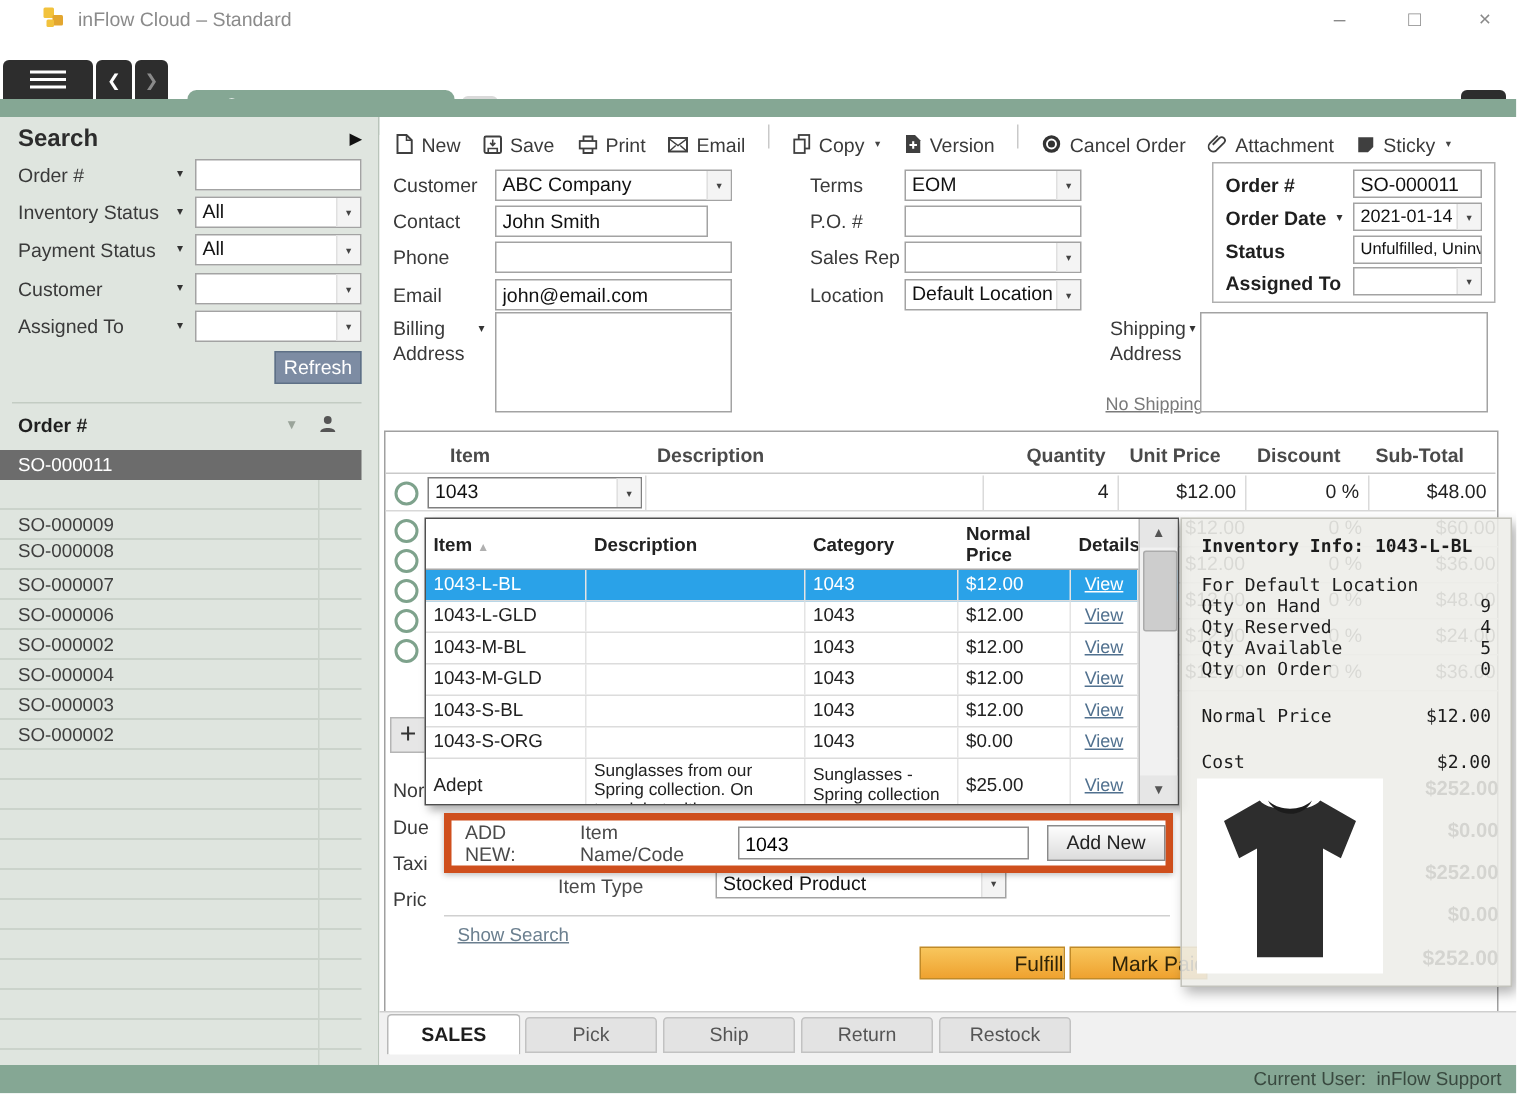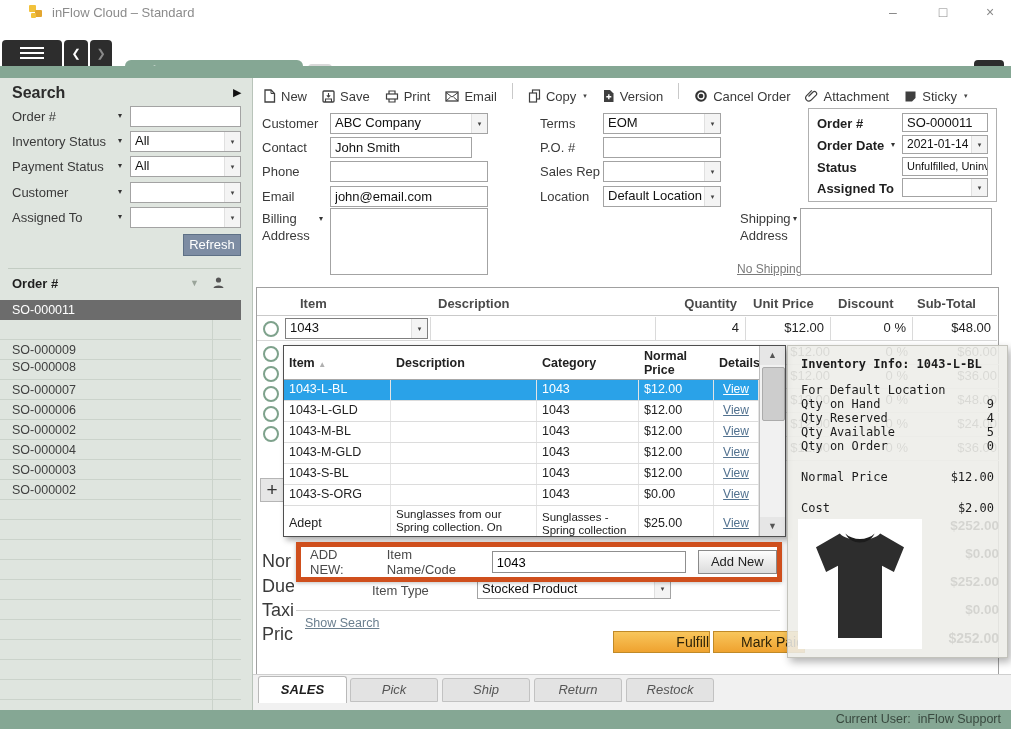--- a/index.html
+++ b/index.html
@@ -40,21 +40,21 @@
   .tbar-car{font-size:7px;color:#444;margin-left:2px;}
   
   #ordbox{position:absolute;left:555px;top:30px;width:187px;height:92px;border:1px solid #b0b0b0;background:#fff;}
   
   #itembox{position:absolute;left:3px;top:209px;width:741px;height:387px;border:1px solid #a0a0a0;background:#fff;}
   .ghead{position:absolute;font-size:13px;font-weight:bold;color:#4a4a4a;}
   .cell{position:absolute;font-size:13px;color:#222;box-sizing:border-box;border-left:1px solid #dadada;padding:3px 6px 0 6px;height:23px;}
   .rnum{text-align:right;}
   .circle{position:absolute;width:12px;height:12px;border:2px solid #7ea28c;border-radius:50%;background:#fff;}
   #plus-row-btn{position:absolute;left:7px;top:400px;width:24px;height:24px;background:#e6e6e6;border:1px solid #b5b5b5;color:#333;font-size:19px;line-height:21px;text-align:center;cursor:pointer;box-sizing:border-box;}
-  .cutlbl{position:absolute;font-size:18px;color:#3a3a3a;width:32px;overflow:hidden;white-space:nowrap;margin-top:32px;}
+  .cutlbl{position:absolute;font-size:13px;color:#3a3a3a;width:32px;overflow:hidden;white-space:nowrap;}
   
   #popup{position:absolute;left:30px;top:267px;width:503px;height:192px;background:#fff;border:1px solid #4f4f4f;box-shadow:3px 3px 6px rgba(0,0,0,.35);z-index:30;box-sizing:border-box;overflow:hidden;}
   .prow{display:flex;border-bottom:1px solid #dcdcdc;}
   .pc{box-sizing:border-box;padding:2px 5px;font-size:12.5px;color:#222;overflow:hidden;border-right:1px solid #e4e4e4;}
   .pc1{width:107px;} .pc2{width:146px;} .pc3{width:102px;} .pc4{width:75px;} .pc5{width:45px;text-align:center;}
   #pophead{display:flex;height:33px;border-bottom:1px solid #a8a8a8;align-items:center;font-weight:bold;color:#3c3c3c;}
   .prow.sel2{background:#2aa2e8;color:#fff;}
   .prow.sel2 .pc{color:#fff;}
   .view{color:#51718f;text-decoration:underline;cursor:pointer;font-size:12px;}
   .prow.sel2 .view{color:#fff;}
@@ -71,21 +71,21 @@
   #addnew-input{position:relative;width:200px;height:22px;border:1px solid #8f8f8f;font:13px "Liberation Sans",sans-serif;padding:1px 4px;box-sizing:border-box;margin-left:10px;outline:none;}
   #addnew-btn{margin-left:12px;width:82px;height:24px;background:linear-gradient(#fdfdfd,#dcdcdc);border:1px solid #8a8a8a;font-size:13px;color:#222;text-align:center;line-height:22px;cursor:pointer;box-sizing:border-box;}
   
   .actbtn{position:absolute;top:553px;height:22px;background:linear-gradient(#f8c65c,#efa22f);border:1px solid #c08a28;color:#2e2308;font-size:14px;text-align:right;line-height:20px;cursor:pointer;box-sizing:border-box;}
   
   #tooltip{position:absolute;left:534px;top:267px;width:221px;height:313px;background:rgba(237,237,232,0.87);border:1px solid #c3c3bc;box-shadow:3px 4px 8px rgba(0,0,0,.3);z-index:50;box-sizing:border-box;font-family:"DejaVu Sans Mono",monospace;font-size:12px;color:#1c1c1c;padding:9px 13px;}
   .tt-row{display:flex;justify-content:space-between;line-height:14px;}
   #tt-photo{position:absolute;left:10px;top:173px;width:124px;height:130px;background:#fff;display:flex;align-items:center;justify-content:center;}
   
   #btm-strip{position:absolute;left:0;top:596px;width:758px;height:36px;background:#f1f1f1;border-top:1px solid #cfcfcf;box-sizing:border-box;}
-  .btab{position:absolute;top:600px;width:88px;height:24px;background:#e3e3e3;border:1px solid #c2c2c2;border-radius:3px 3px 0 0;font-size:13px;color:#555;text-align:center;line-height:22px;cursor:pointer;box-sizing:border-box;font-style:italic;}
+  .btab{position:absolute;top:600px;width:88px;height:24px;background:#e3e3e3;border:1px solid #c2c2c2;border-radius:3px 3px 0 0;font-size:13px;color:#555;text-align:center;line-height:22px;cursor:pointer;box-sizing:border-box;}
   #btab-sales{top:598px;height:27px;background:#fff;border:1px solid #b9b9b9;border-bottom:none;font-weight:bold;color:#1d1d1d;line-height:26px;}
   
   #footer{position:absolute;left:0;top:710px;width:1011px;height:19px;background:#85a794;font-size:12.5px;color:#39493f;}
   #footer .ftxt{position:absolute;right:10px;top:2px;}
   svg{display:block;}
 </style>
 </head>
 <body>
 
 <div id="app">

